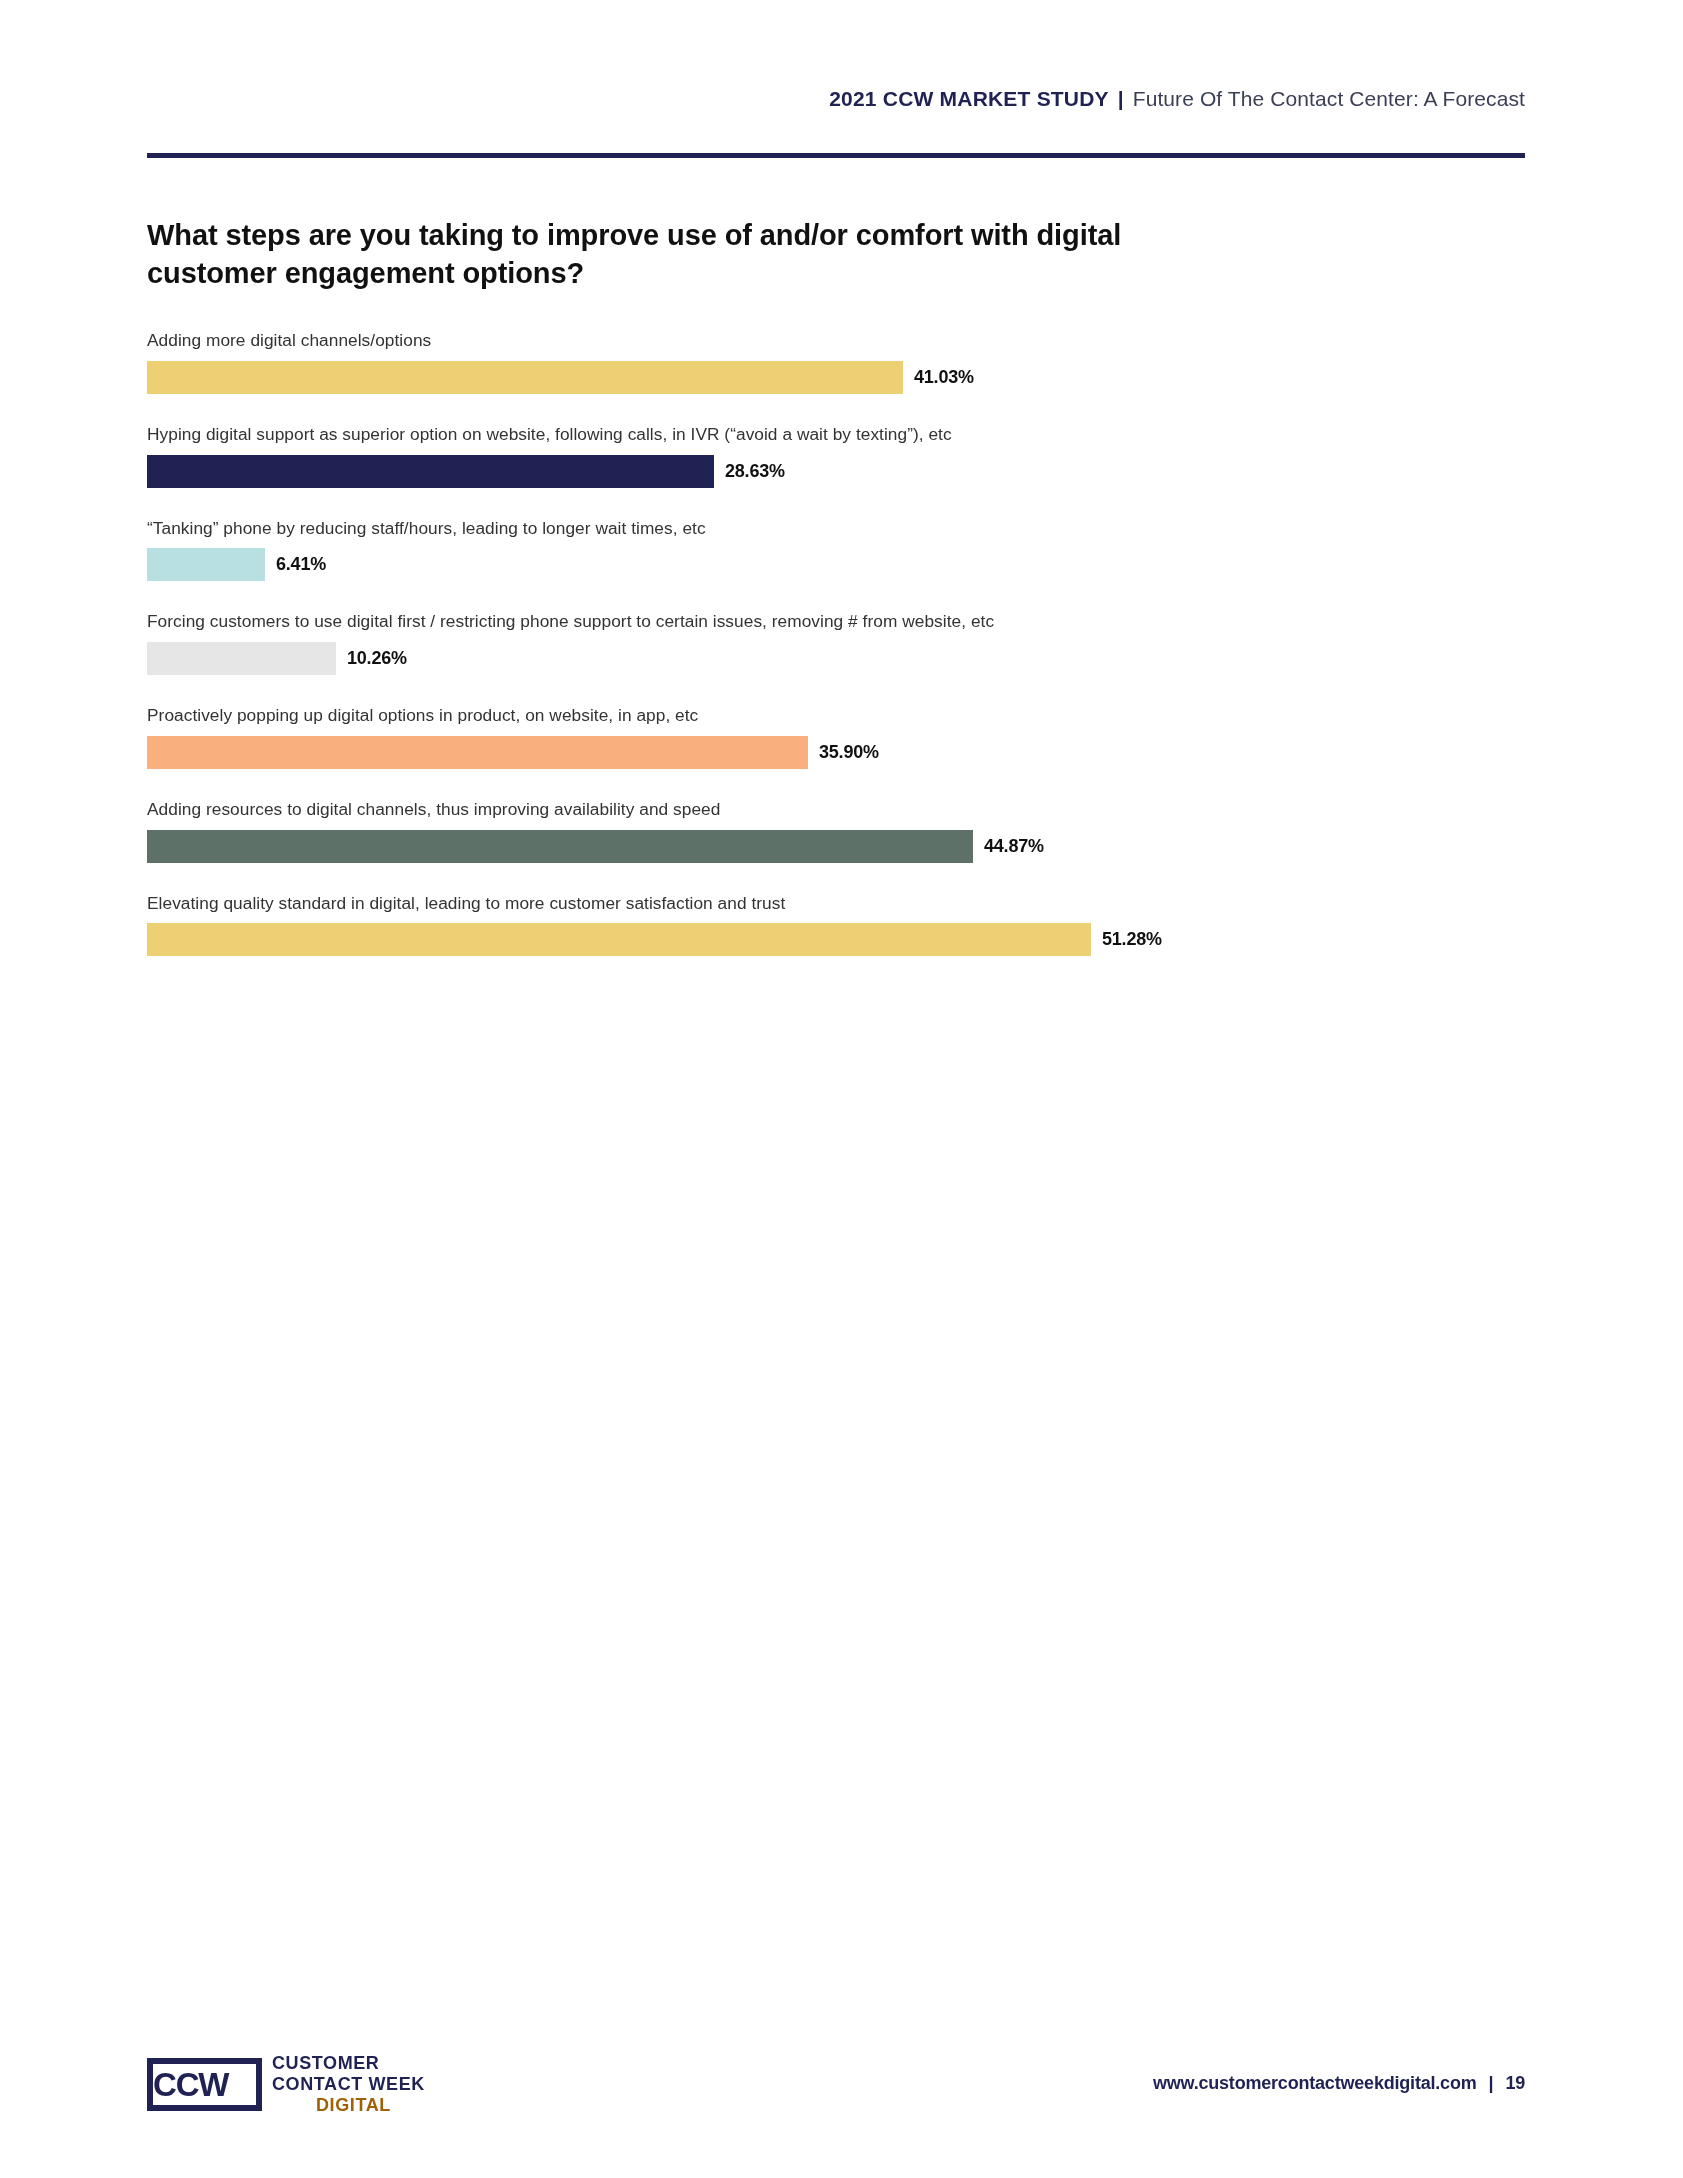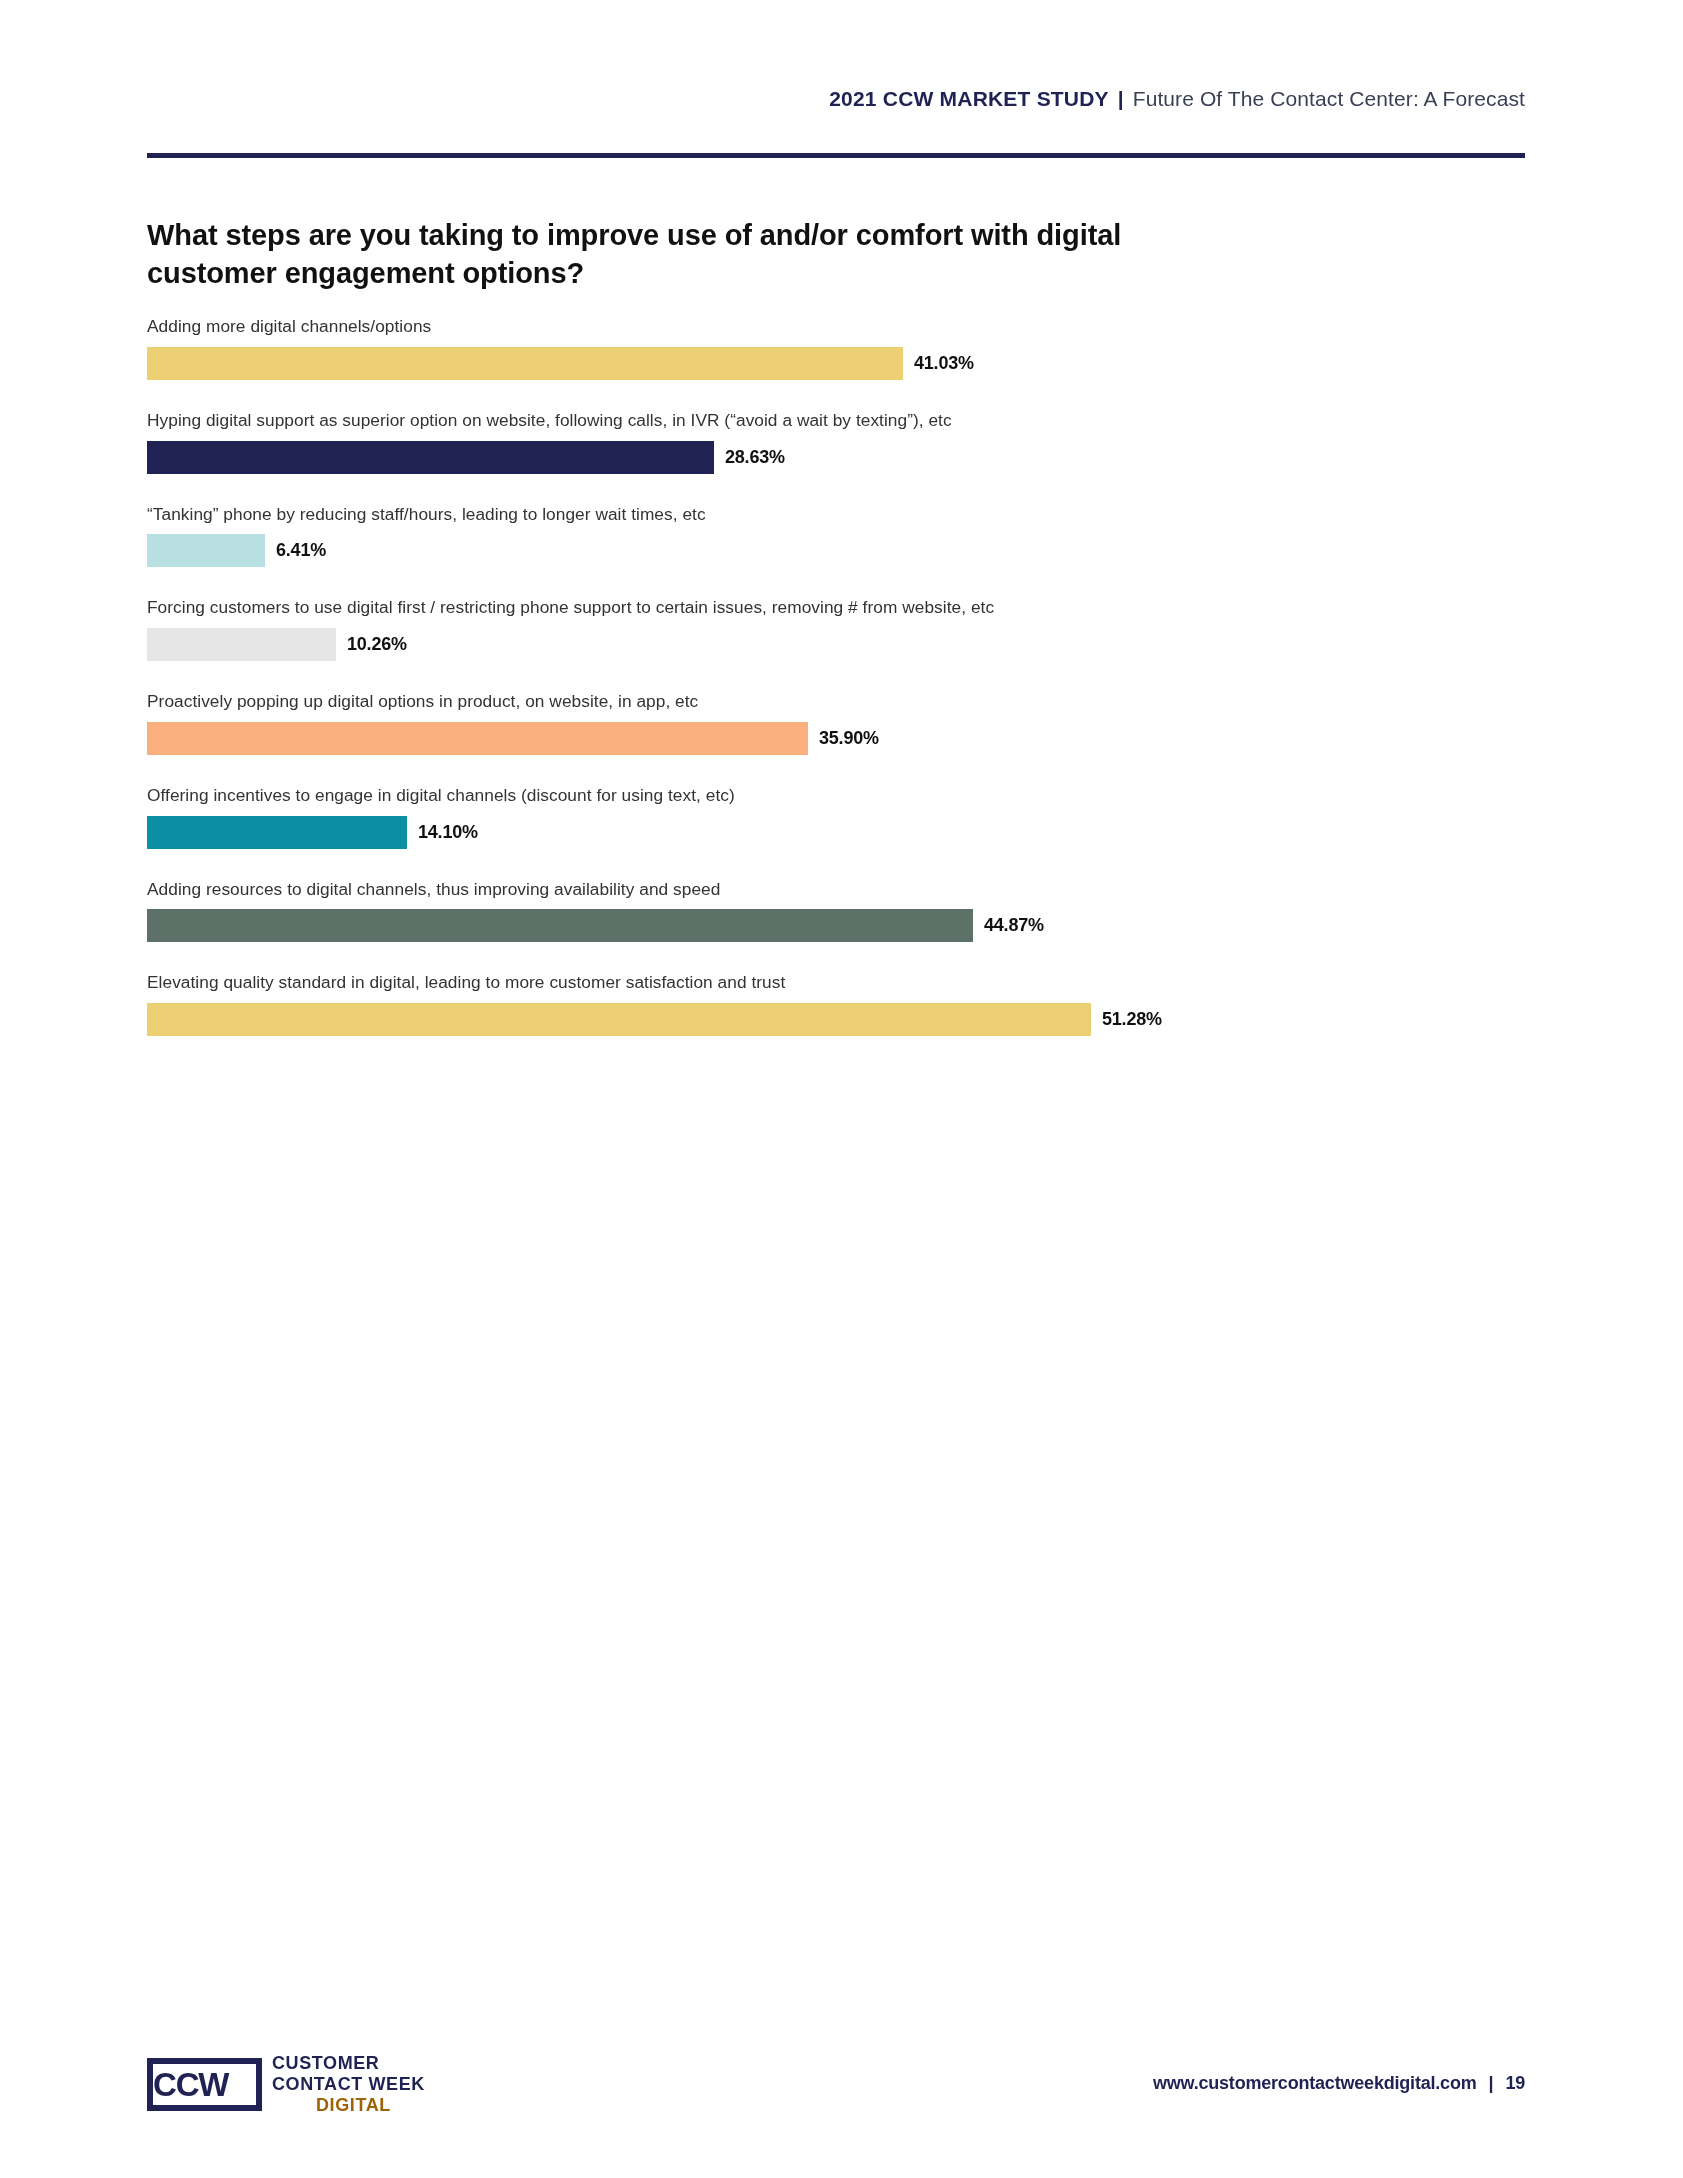--- a/index.html
+++ b/index.html
@@ -70,21 +70,21 @@
     font-weight: bold;
     line-height: 1.32;
     color: #111111;
     letter-spacing: -0.1px;
   }
 
   
   .chart {
     position: absolute;
     left: 147px;
-    top: 316px;
+    top: 330px;
     width: 1406px;
   }
 
   .bar-group {
     margin-bottom: 30px;
   }
 
   .bar-label {
     font-size: 17.3px;
     font-weight: 400;
@@ -234,27 +234,20 @@
         </div>
       </div>
       <div class="bar-group">
         <div class="bar-label">Proactively popping up digital options in product, on website, in app, etc</div>
         <div class="bar-row">
           <div class="bar-fill" style="width: 661px; background: rgb(250, 175, 126);"></div>
           <span class="bar-value">35.90%</span>
         </div>
       </div>
       <div class="bar-group">
-        <div class="bar-label">Offering incentives to engage in digital channels (discount for using text, etc)</div>
-        <div class="bar-row">
-          <div class="bar-fill" style="width: 260px; background: rgb(13, 143, 163);"></div>
-          <span class="bar-value">14.10%</span>
-        </div>
-      </div>
-      <div class="bar-group">
         <div class="bar-label">Adding resources to digital channels, thus improving availability and speed</div>
         <div class="bar-row">
           <div class="bar-fill" style="width: 826px; background: rgb(93, 113, 105);"></div>
           <span class="bar-value">44.87%</span>
         </div>
       </div>
       <div class="bar-group">
         <div class="bar-label">Elevating quality standard in digital, leading to more customer satisfaction and trust</div>
         <div class="bar-row">
           <div class="bar-fill" style="width: 944px; background: rgb(237, 208, 116);"></div>

